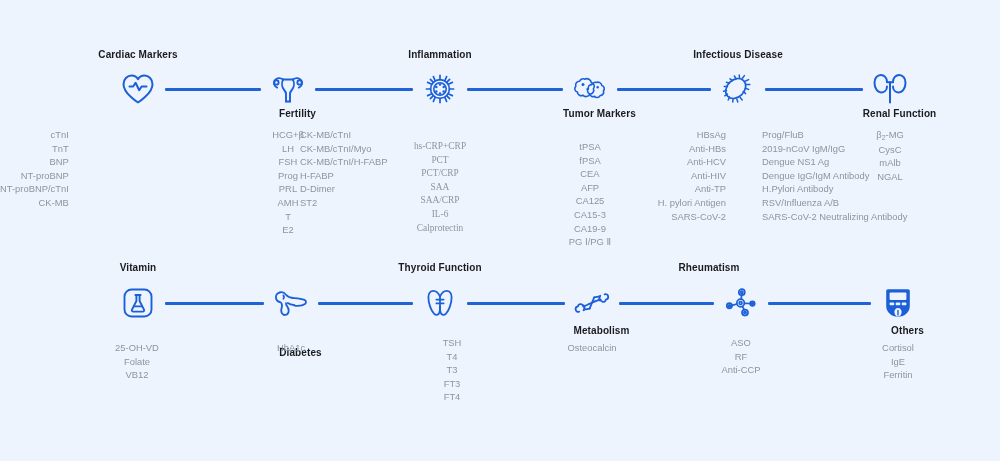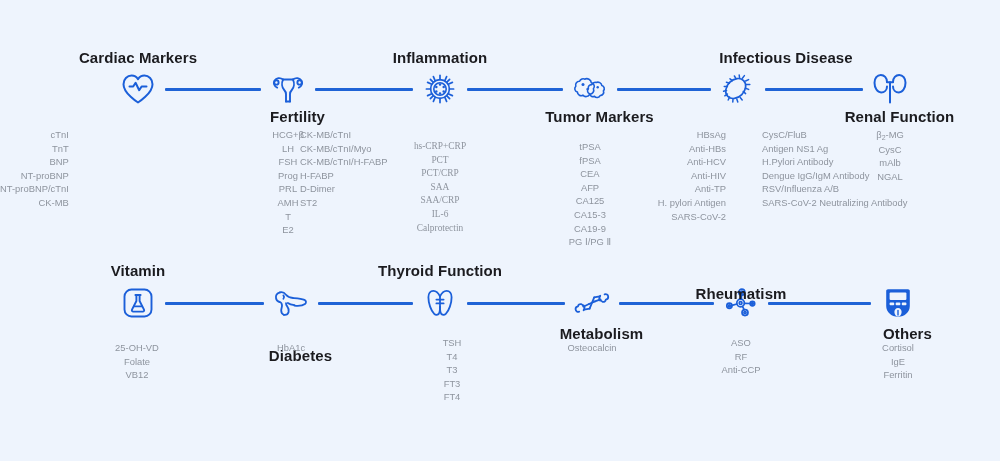--- a/index.html
+++ b/index.html
@@ -25,21 +25,21 @@
 
   .rail{
     position:absolute;
     height:3px;
     background:#1f63d6;
     border-radius:1px;
   }
 
   .title{
     position:absolute;
-    font-size:15px;
+    font-size:10px;
     font-weight:700;
     color:#1b1b1f;
     white-space:nowrap;
     letter-spacing:.1px;
   }
   .title.above{transform:translateX(-50%);}
   .title.below{transform:translateX(-50%);padding-left:19px;}
 
   .list{
     position:absolute;
@@ -199,35 +199,36 @@
               <path d="M4.4 12.6 L1.2 12.4"></path>
         <path d="M3.6 16.4 L.6 17.2"></path>
               <path d="M4.4 20 L1.8 21.8"></path>
         <path d="M6.6 23 L5.2 26"></path>
               <path d="M10 24.8 L9.8 28"></path>
         <path d="M13.8 25 L14.8 28"></path>
               <path d="M17.2 23.6 L19.2 26"></path>
       </g>
     </svg>
         </div>
-        <div class="title above" style="left: 738px; top: 49px; margin-left: 48px;">Infectious Disease</div>
+        <div class="title above" style="left: 738px; top: 49px;">Infectious Disease</div>
         <div class="list r" style="top: 128px; left: 0px; width: 726px;">
           <div>HBsAg</div>
           <div>Anti-HBs</div>
           <div>Anti-HCV</div>
           <div>Anti-HIV</div>
           <div>Anti-TP</div>
           <div>H. pylori Antigen</div>
           <div>SARS-CoV-2</div>
         </div>
         <div class="list l" style="top: 128px; left: 762px;">
-          <div>CysC/FluB</div>
-          <div>Antigen NS1 Ag</div>
+          <div>Prog/FluB</div>
+          <div>2019-nCoV IgM/IgG</div>
+          <div>Dengue NS1 Ag</div>
+          <div>Dengue IgG/IgM Antibody</div>
           <div>H.Pylori Antibody</div>
-          <div>Dengue IgG/IgM Antibody</div>
           <div>RSV/Influenza A/B</div>
           <div>SARS-CoV-2 Neutralizing Antibody</div>
         </div>
       </div>
       <div class="node">
         <div class="icon" style="left: 867px; top: 69px;">
           <svg width="34" height="32" viewBox="0 0 34 32" fill="none" stroke="currentColor" stroke-width="2" stroke-linecap="round" stroke-linejoin="round">
       <path d="M14 9 c0-4.2-2.8-7-6.2-7 -3.6 0-6.3 3.2-6.3 7.8 0 5.2 2.9 9.6 6.6 9.6 3.2 0 5.9-2.4 5.9-6"></path>
       <path d="M20 9 c0-4.2 2.8-7 6.2-7 3.6 0 6.3 3.2 6.3 7.8 0 5.2-2.9 9.6-6.6 9.6 -3.2 0-5.9-2.4-5.9-6"></path>
       <path d="M14 9.2 L17 9.2 L20 9.2"></path>
@@ -330,21 +331,21 @@
       <circle cx="27.4" cy="15.6" r="2.3"></circle>
       <circle cx="27.4" cy="15.6" r=".9"></circle>
       <circle cx="20" cy="24.6" r="3"></circle>
       <circle cx="20" cy="24.6" r="1.1"></circle>
       <path d="M16.2 11.2 L16.6 7.2"></path>
       <path d="M11.9 16 L7 17.4"></path>
       <path d="M19.4 15.3 L25.1 15.5"></path>
       <path d="M17.4 18.4 L19.2 21.7"></path>
     </svg>
         </div>
-        <div class="title above" style="left: 741px; top: 262px; margin-top: 23px;">Rheumatism</div>
+        <div class="title above" style="left: 709px; top: 262px;">Rheumatism</div>
         <div class="list c" style="top: 336px; left: 741px;">
           <div>ASO</div>
           <div>RF</div>
           <div>Anti-CCP</div>
         </div>
       </div>
       <div class="node">
         <div class="icon" style="left: 875px; top: 283px;">
           <svg width="28" height="32" viewBox="0 0 28 32" fill="none" stroke="currentColor" stroke-width="1.8" stroke-linecap="round" stroke-linejoin="round">
       <path d="M4 2.2 L24 2.2 C25 2.2 25.8 3 25.8 4 L25.8 19 C25.8 24.8 20.8 29.8 14 29.8 C7.2 29.8 2.2 24.8 2.2 19 L2.2 4 C2.2 3 3 2.2 4 2.2 Z" fill="currentColor" stroke="none"></path>

